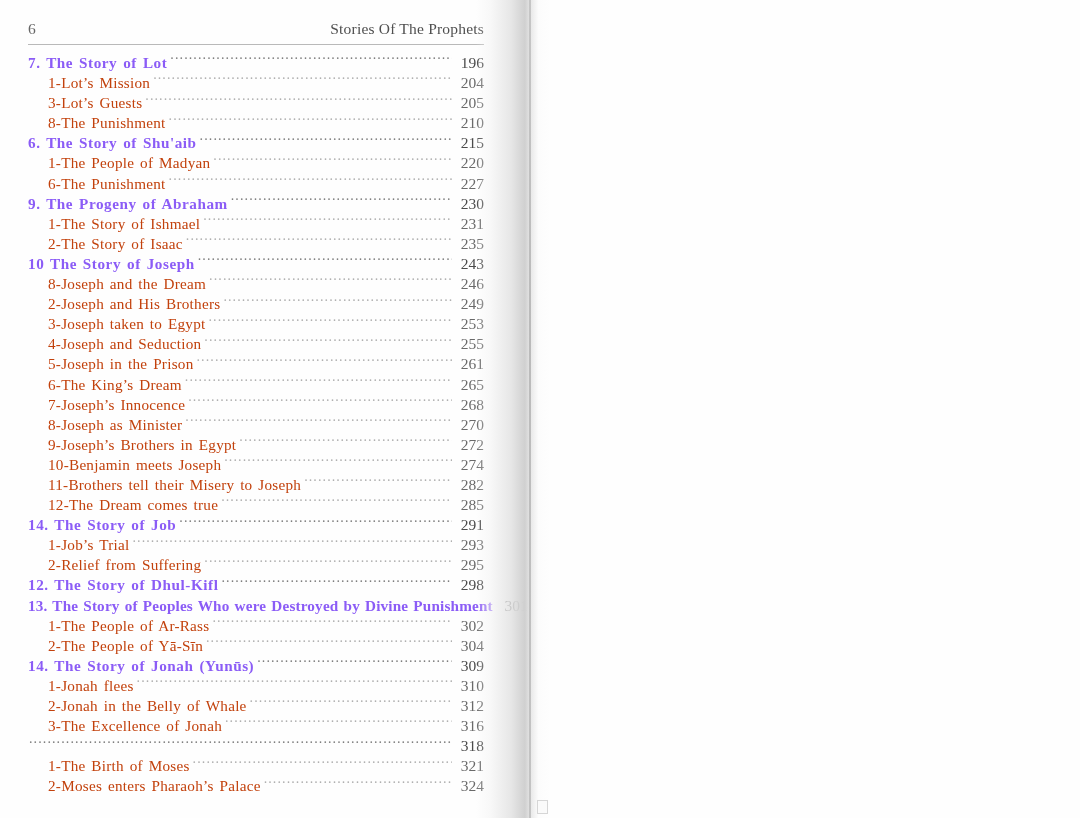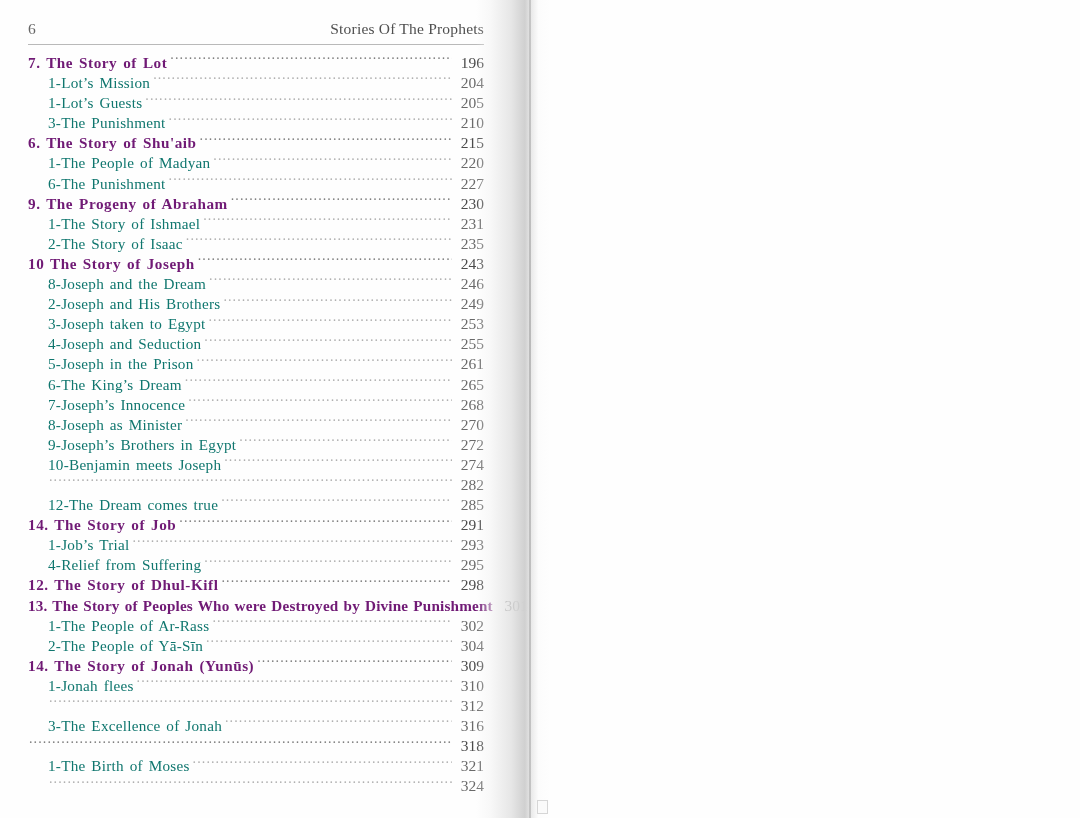--- a/index.html
+++ b/index.html
@@ -129,32 +129,32 @@
     flex: 0 0 auto;
     width: 30px;
     text-align: right;
     font-size: 15.5px;
   }
 
   
   .entry.lvl1 .label {
     font-weight: bold;
     font-size: 15.2px;
-    color: #701a75;
+    color: #8b5cf6;
     letter-spacing: 0.55px;
     word-spacing: 1.6px;
   }
   .entry.lvl1 .leader::after { color: #7e7e7e; }
   .entry.lvl1 .pagenum { color: #4b4b4b; }
 
   
   .entry.lvl2 { padding-left: 20px; }
   .entry.lvl2 .label {
     font-size: 15.2px;
-    color: #0f766e;
+    color: #c2410c;
     letter-spacing: 0.25px;
     word-spacing: 1.8px;
   }
   .entry.lvl2 .leader::after { color: #b0b0b0; }
   .entry.lvl2 .pagenum { color: #6a6a6a; }
 
   
   .entry.lvl1.long .label { letter-spacing: 0.18px; word-spacing: 1.1px; }
   .entry.lvl1.long .leader::after { letter-spacing: 1px; }
 </style>
@@ -176,26 +176,26 @@
           <span class="label">7. The Story of Lot</span>
           <span class="leader"></span>
           <span class="pagenum">196</span>
         </div>
         <div class="entry lvl2">
           <span class="label">1-Lot’s Mission</span>
           <span class="leader"></span>
           <span class="pagenum">204</span>
         </div>
         <div class="entry lvl2">
-          <span class="label">1-Lot’s Guests</span>
+          <span class="label">3-Lot’s Guests</span>
           <span class="leader"></span>
           <span class="pagenum">205</span>
         </div>
         <div class="entry lvl2">
-          <span class="label">3-The Punishment</span>
+          <span class="label">8-The Punishment</span>
           <span class="leader"></span>
           <span class="pagenum">210</span>
         </div>
         <div class="entry lvl1">
           <span class="label">6. The Story of Shu'aib</span>
           <span class="leader"></span>
           <span class="pagenum">215</span>
         </div>
         <div class="entry lvl2">
           <span class="label">1-The People of Madyan</span>
@@ -271,40 +271,41 @@
           <span class="label">9-Joseph’s Brothers in Egypt</span>
           <span class="leader"></span>
           <span class="pagenum">272</span>
         </div>
         <div class="entry lvl2">
           <span class="label">10-Benjamin meets Joseph</span>
           <span class="leader"></span>
           <span class="pagenum">274</span>
         </div>
         <div class="entry lvl2">
+          <span class="label">11-Brothers tell their Misery to Joseph</span>
           <span class="leader"></span>
           <span class="pagenum">282</span>
         </div>
         <div class="entry lvl2">
           <span class="label">12-The Dream comes true</span>
           <span class="leader"></span>
           <span class="pagenum">285</span>
         </div>
         <div class="entry lvl1">
           <span class="label">14. The Story of Job</span>
           <span class="leader"></span>
           <span class="pagenum">291</span>
         </div>
         <div class="entry lvl2">
           <span class="label">1-Job’s Trial</span>
           <span class="leader"></span>
           <span class="pagenum">293</span>
         </div>
         <div class="entry lvl2">
-          <span class="label">4-Relief from Suffering</span>
+          <span class="label">2-Relief from Suffering</span>
           <span class="leader"></span>
           <span class="pagenum">295</span>
         </div>
         <div class="entry lvl1">
           <span class="label">12. The Story of Dhul-Kifl</span>
           <span class="leader"></span>
           <span class="pagenum">298</span>
         </div>
         <div class="entry lvl1 long">
           <span class="label">13. The Story of Peoples Who were Destroyed by Divine Punishment</span>
@@ -325,38 +326,40 @@
           <span class="label">14. The Story of Jonah (Yunūs)</span>
           <span class="leader"></span>
           <span class="pagenum">309</span>
         </div>
         <div class="entry lvl2">
           <span class="label">1-Jonah flees</span>
           <span class="leader"></span>
           <span class="pagenum">310</span>
         </div>
         <div class="entry lvl2">
+          <span class="label">2-Jonah in the Belly of Whale</span>
           <span class="leader"></span>
           <span class="pagenum">312</span>
         </div>
         <div class="entry lvl2">
           <span class="label">3-The Excellence of Jonah</span>
           <span class="leader"></span>
           <span class="pagenum">316</span>
         </div>
         <div class="entry lvl1">
           <span class="leader"></span>
           <span class="pagenum">318</span>
         </div>
         <div class="entry lvl2">
           <span class="label">1-The Birth of Moses</span>
           <span class="leader"></span>
           <span class="pagenum">321</span>
         </div>
         <div class="entry lvl2">
+          <span class="label">2-Moses enters Pharaoh’s Palace</span>
           <span class="leader"></span>
           <span class="pagenum">324</span>
         </div>
       </div>
   </div>
 
   <div class="gutter"></div>
   <div class="gutter-edge"></div>
   <div class="gutter-mark"></div>
 

